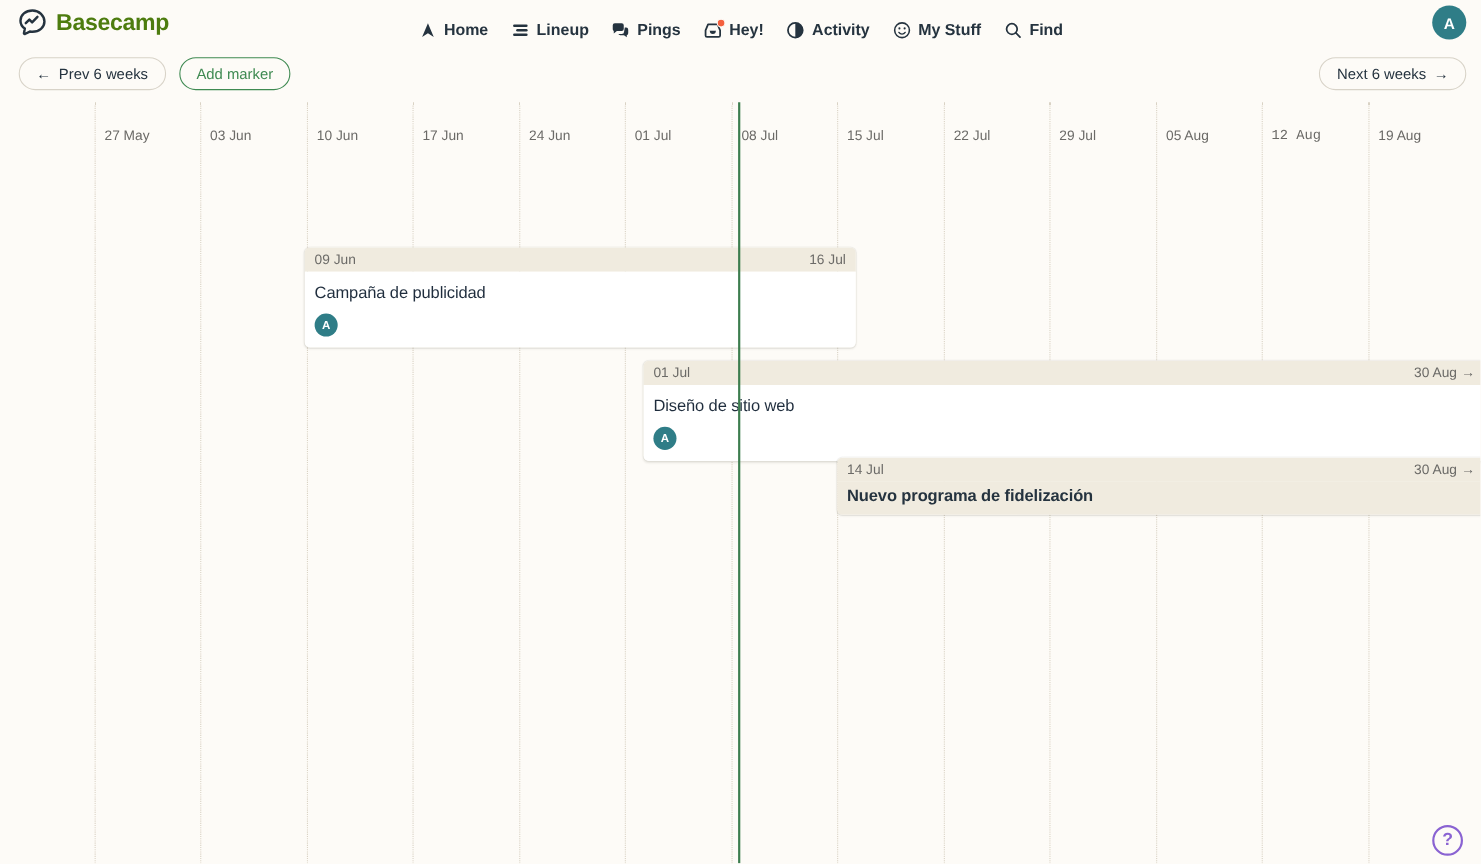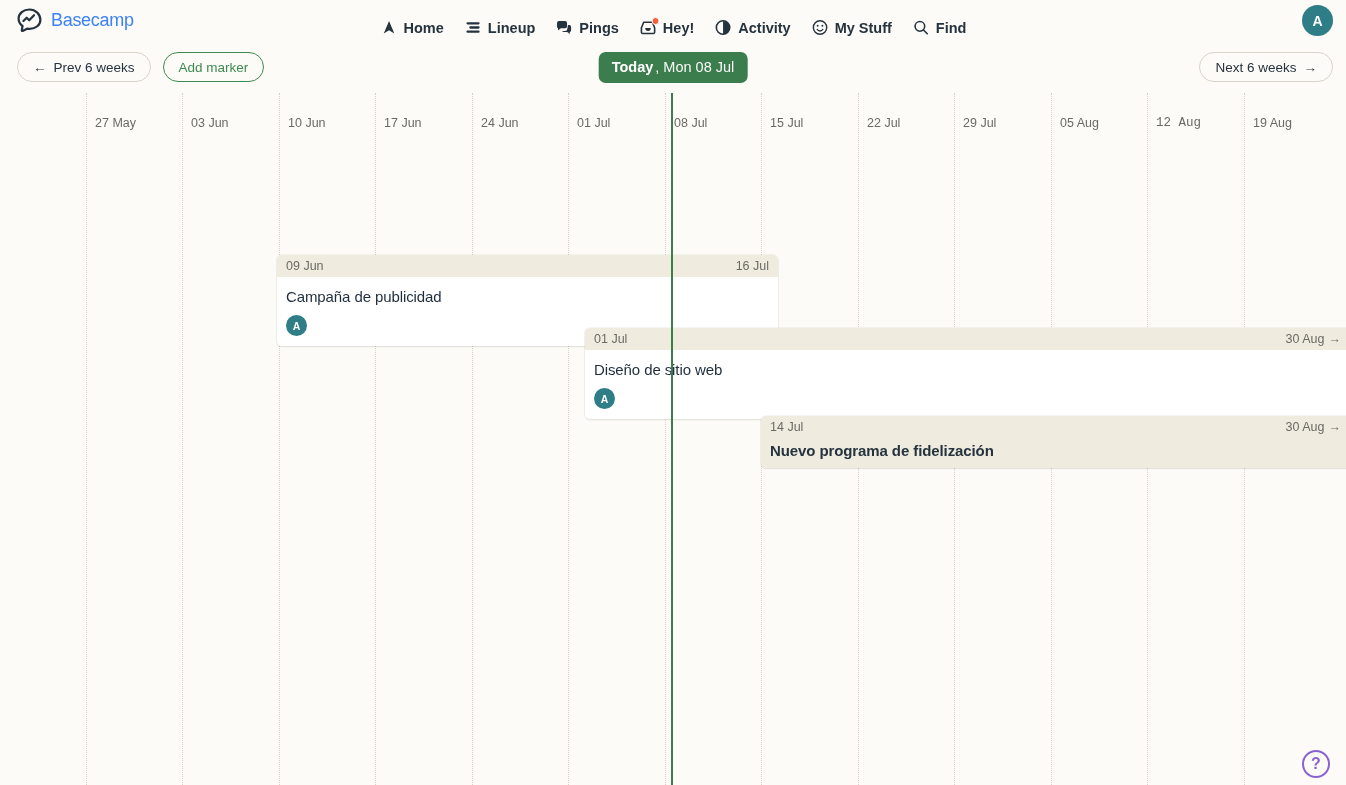--- a/index.html
+++ b/index.html
@@ -31,24 +31,24 @@
   .brand {
     display: flex;
     align-items: center;
     gap: 8px;
     margin-left: 4px;
     text-decoration: none;
     color: #25333f;
   }
   .brand-logo { width: 27px; height: 27px; display: block; }
   .brand-name {
-    font-size: 18px;
-    font-weight: normal;
+    font-size: 21px;
+    font-weight: bold;
     letter-spacing: -0.3px;
-    color: #3b82f6;
+    color: #4d7c0f;
   }
 
   .nav-center {
     position: absolute;
     left: 50%;
     transform: translateX(-50%);
     display: flex;
     align-items: center;
     gap: 20px;
     margin-top: 14px;
@@ -366,24 +366,20 @@
 
   <button class="btn btn-prev">
     <span>←</span>
     <span>Prev 6 weeks</span>
   </button>
 
   <button class="btn btn-green btn-add">
     <span>Add marker</span>
   </button>
 
-  <div class="today-pill">
-    <b>Today</b>
-    <span>, Mon 08 Jul</span>
-  </div>
 
   <button class="btn btn-next">
     <span>Next 6 weeks</span>
     <span>→</span>
   </button>
 </div>
 
 <div class="timeline" id="timeline">
 
   <button class="help-btn">
@@ -409,21 +405,21 @@
     <div class="col-label" style="left: 858px;">22 Jul</div>
     <div class="grid-col" style="left: 954px;"></div>
     <div class="col-label" style="left: 954px;">29 Jul</div>
     <div class="grid-col" style="left: 1051px;"></div>
     <div class="col-label" style="left: 1051px;">05 Aug</div>
     <div class="grid-col" style="left: 1147px;"></div>
     <div class="col-label" style="left: 1147px; font-family: Liberation Mono, monospace;">12 Aug</div>
     <div class="grid-col" style="left: 1244px;"></div>
     <div class="col-label" style="left: 1244px;">19 Aug</div>
     <div class="today-line" style="left: 671px;"></div>
-    <div class="card" style="left: 277px; top: 162px; width: 501px;">
+    <div class="card" style="left: 277px; top: 132px; width: 501px;">
       <div class="card-head">
         <span>09 Jun</span>
         <span class="end">
           <span>16 Jul</span>
         </span>
       </div>
       <div class="card-body">
         <div class="card-title">Campaña de publicidad</div>
         <div class="card-avatars">
           <div class="avatar-sm">A</div>

